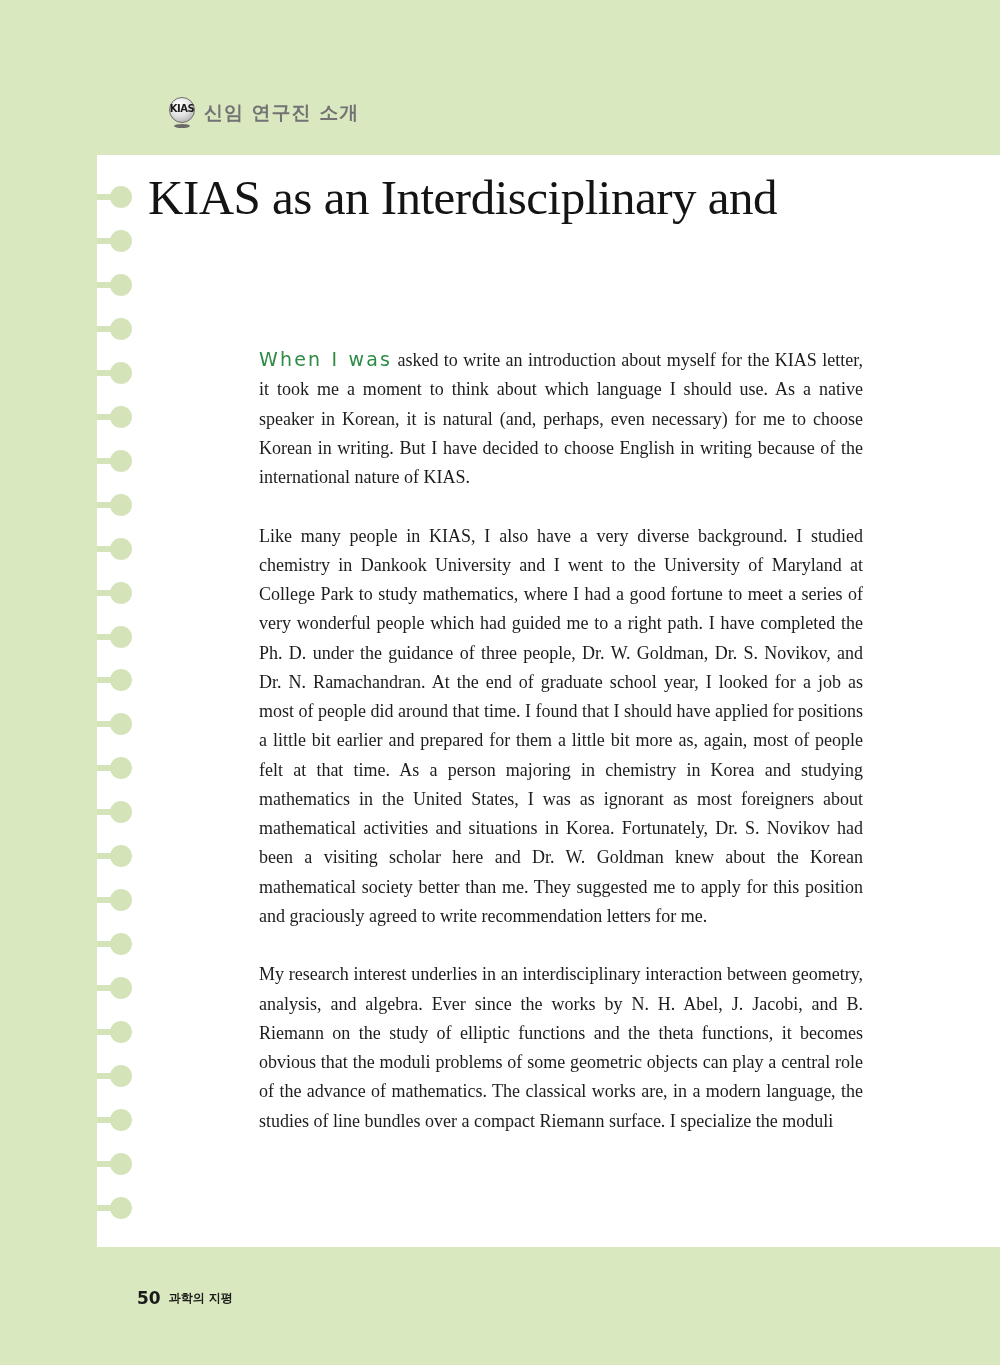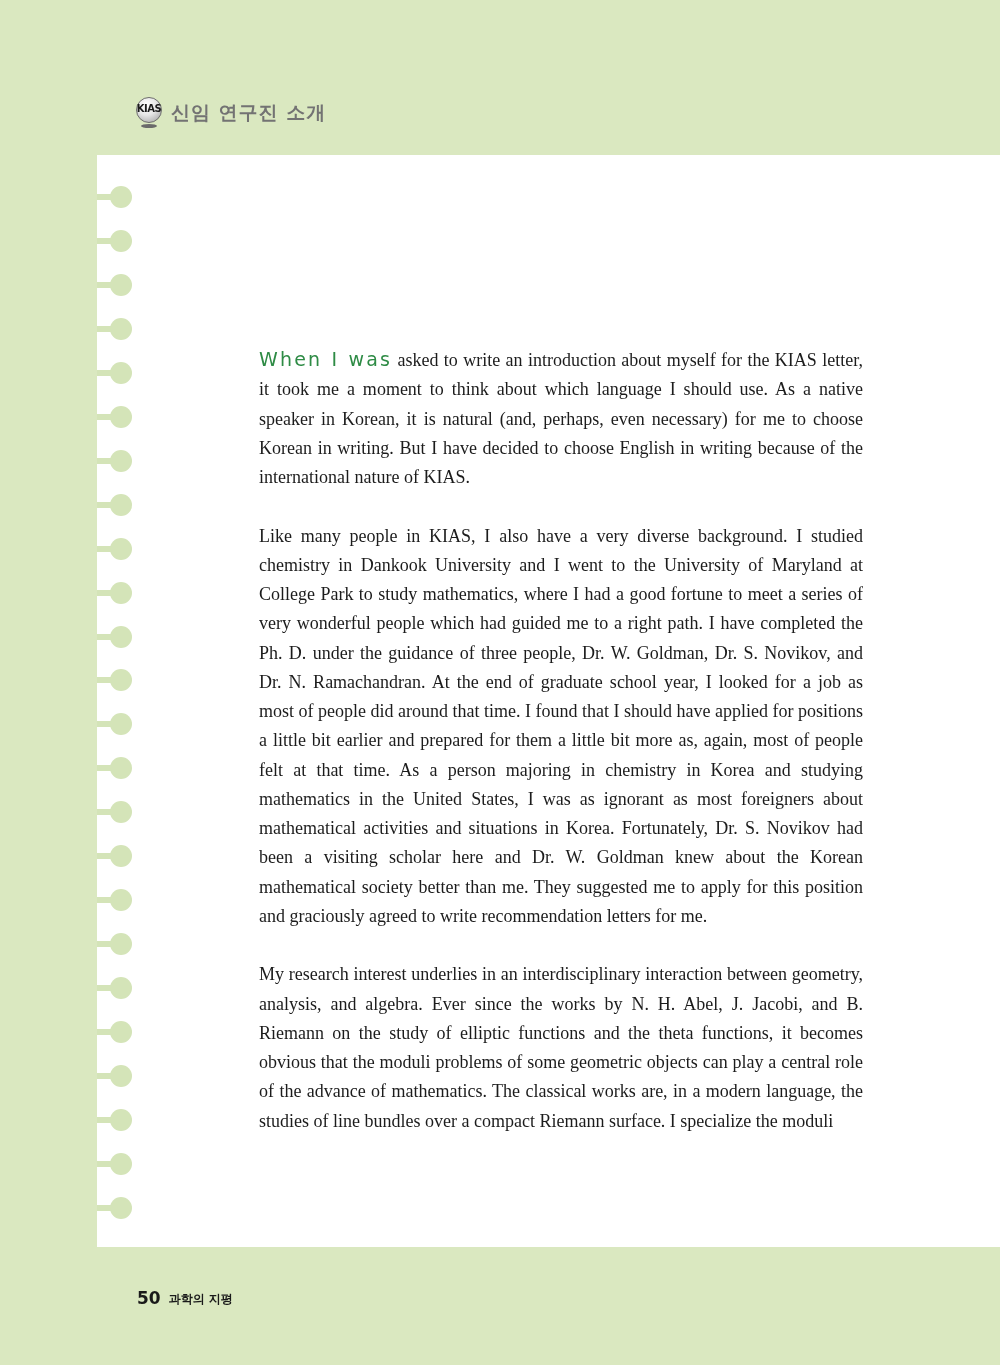--- a/index.html
+++ b/index.html
@@ -20,20 +20,21 @@
     top: 96px;
     height: 34px;
     display: flex;
     align-items: center;
   }
   .kias-logo {
     width: 28px;
     height: 32px;
     position: relative;
     margin-right: 8px;
+    margin-left: 33px;
   }
   .kias-logo .ball {
     position: absolute;
     left: 1px; top: 0;
     width: 26px; height: 26px;
     border-radius: 50%;
     background: radial-gradient(circle at 40% 30%, #ffffff 0%, #e6e6e6 45%, #9a9a9a 100%);
     border: 1px solid #6d6d6d;
     box-sizing: border-box;
   }
@@ -138,21 +139,21 @@
     letter-spacing: 2.2px;
     color: #2e8b45;
     font-weight: normal;
   }
 
   .footer {
     position: absolute;
     left: 137px;
     top: 1288px;
     display: flex;
-    align-items: flex-end;
+    align-items: center;
     font-family: "DejaVu Sans", sans-serif;
     color: #1a1a1a;
   }
   .page-number {
     font-weight: bold;
     font-size: 17px;
     margin-right: 8px;
   }
   .publication {
     font-size: 12px;
@@ -266,20 +267,21 @@
       <div class="bar"></div>
       <div class="dot"></div>
     </div>
     <div class="ring" style="top: 1196.85px;">
       <div class="bar"></div>
       <div class="dot"></div>
     </div>
   </div>
 
 <h1 class="title">
+  <span>KIAS as an Interdisciplinary and</span>
 </h1>
 
 <div class="article">
   <p><span class="lead-in">When I was</span><span> asked to write an introduction about myself for the KIAS letter, it took me a moment to think about which language I should use. As a native speaker in Korean, it is natural (and, perhaps, even nec­essary) for me to choose Korean in writing. But I have decided to choose English in writing because of the international nature of KIAS.</span></p>
   <p>Like many people in KIAS, I also have a very diverse background. I studied chemistry in Dankook University and I went to the University of Maryland at College Park to study mathematics, where I had a good fortune to meet a series of very wonderful people which had guided me to a right path. I have completed the Ph. D. under the guidance of three people, Dr. W. Goldman, Dr. S. Novikov, and Dr. N. Ramachandran. At the end of graduate school year, I looked for a job as most of people did around that time. I found that I should have applied for positions a little bit earlier and prepared for them a little bit more as, again, most of people felt at that time. As a person majoring in chemistry in Korea and studying mathematics in the United States, I was as ignorant as most foreigners about mathematical activities and situations in Korea. Fortunately, Dr. S. Novikov had been a visiting scholar here and Dr. W. Goldman knew about the Korean mathemati­cal society better than me. They suggested me to apply for this position and  graciously agreed to write recommendation letters for me.</p>
   <p>My research interest underlies in an interdisciplinary interaction between geometry, analysis, and algebra. Ever since the works by N. H. Abel, J. Jacobi, and B. Riemann on the study of elliptic functions and the theta functions, it becomes obvious that the moduli problems of some geometric objects can play a central role of the advance of math­ematics. The classical works are, in a modern language, the studies of line bundles over a compact Riemann surface. I specialize the moduli</p>
 </div>
 
 <div class="footer">
   <span class="page-number">50</span>

